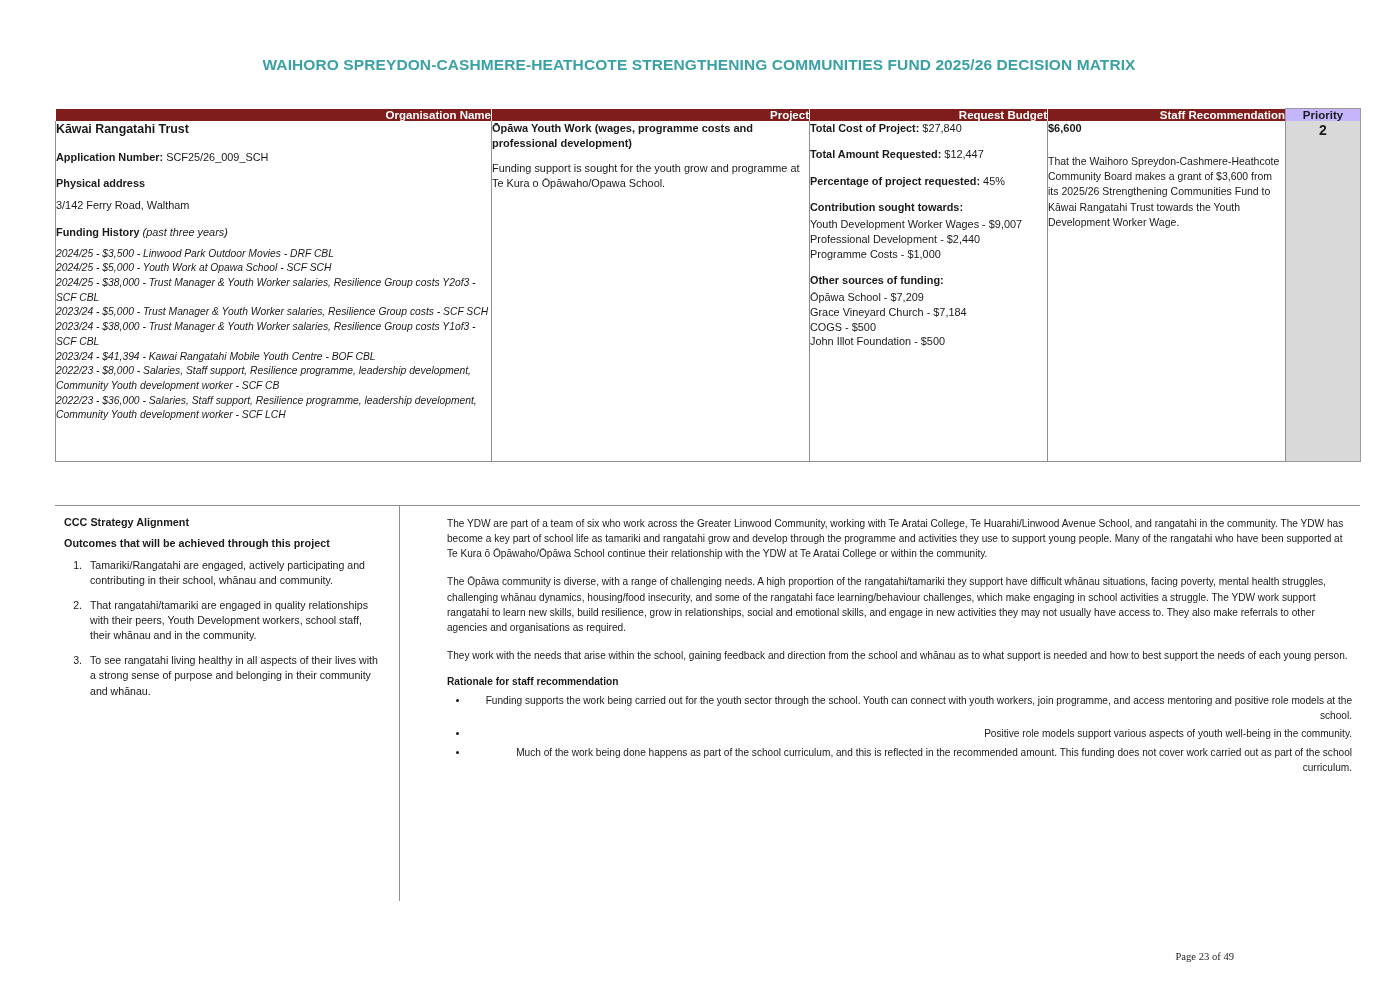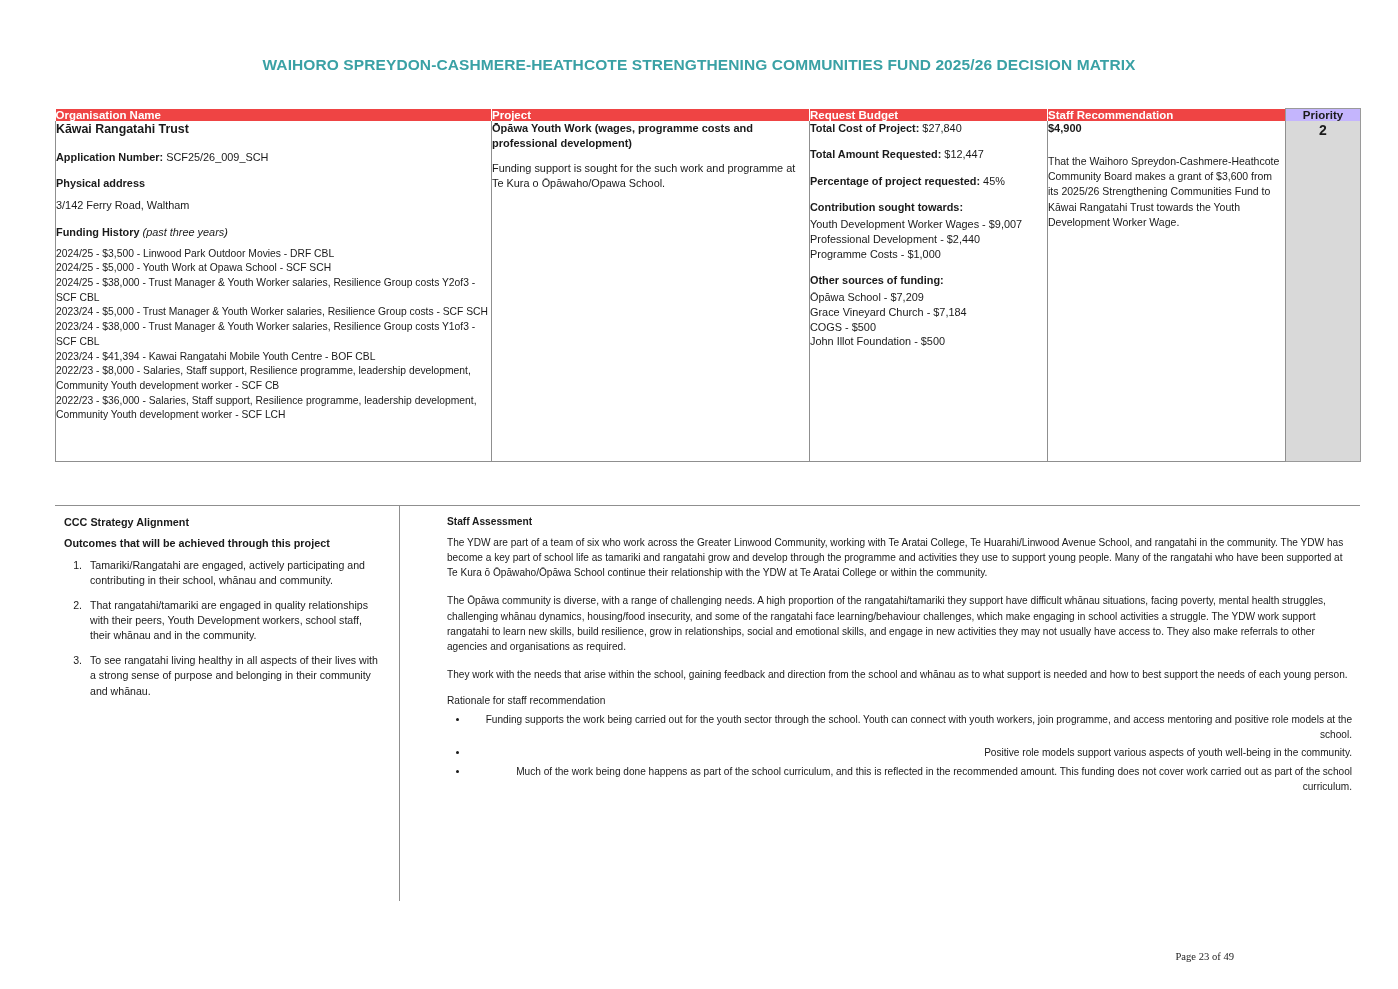--- a/index.html
+++ b/index.html
@@ -27,26 +27,26 @@
   table.matrix{ border-collapse:collapse; width:1305px; table-layout:fixed; }
   table.matrix td, table.matrix th{ vertical-align:top; padding:0; }
 
   .col-org{ width:436px; }
   .col-proj{ width:318px; }
   .col-budget{ width:238px; }
   .col-staff{ width:238px; }
   .col-prio{ width:75px; }
 
   .hdr{
-    background:#ef4444; color:#ffffff;
+    background:#7f1d1d; color:#ffffff;
     font-size:11.5px; font-weight:bold;
     padding:9px 9px 22px 9px;
     border-right:1px solid #ffffff;
     vertical-align:top;
-    text-align:left;
+    text-align:right;
   }
   .hdr.last{ border-right:none; }
   .hdr-prio{
     background:#c4b5fd; color:#1a1a1a;
     font-size:11.5px; font-weight:bold;
     text-align:center; padding:5px 4px 4px 4px;
     border:1px solid #9a9a9a; border-bottom:none;
     vertical-align:top;
   }
 
@@ -62,21 +62,21 @@
     border:1px solid #9a9a9a; border-top:none;
     text-align:center; font-size:14px; font-weight:bold;
     padding-top:7px;
   }
 
   .org-name{ font-size:12.4px; font-weight:bold; margin:0 0 11px 0; }
   .lbl{ font-weight:bold; }
   .row-line{ margin:0 0 11px 0; font-size:10.9px; }
   .sub-h{ font-weight:bold; font-size:10.9px; margin:0 0 6px 0; }
   .addr{ font-size:10.9px; margin:0 0 12px 0; }
-  .hist{ font-size:10.3px; line-height:1.43; margin:0; }
+  .hist{ font-size:10.3px; line-height:1.43; margin:0;font-style:italic; }
 
   .proj-title{ font-weight:bold; font-size:11px; line-height:1.4; margin:0 0 9px 0; }
   .proj-desc{ font-size:10.9px; line-height:1.4; margin:0; }
 
   .bud-line{ font-size:10.9px; margin:0 0 11px 0; }
   .bud-h{ font-weight:bold; font-size:10.9px; margin:0 0 1px 0; }
   .bud-item{ font-size:10.9px; line-height:1.36; margin:0; }
   .bud-gap{ height:12px; }
 
   .rec-amt{ font-weight:bold; font-size:11px; margin:0 0 17px 0; }
@@ -98,21 +98,21 @@
     flex:1; padding:10px 8px 10px 11px;
   }
   .sec-h{ font-weight:bold; font-size:10.8px; margin:0 0 9px 0; }
   .sec-p{ font-size:10.6px; line-height:1.45; margin:0 0 12px 0; }
 
   ol.outcomes{ margin:0; padding:0 0 0 21px; }
   ol.outcomes li{ font-size:10.6px; line-height:1.45; margin:0 0 9px 0; padding-left:5px; }
 
   .assess-h{ font-weight:bold; font-size:10.2px; margin:0 0 8px 0; }
   .assess-p{ font-size:10.1px; line-height:1.5; margin:0 0 13px 0; text-align:left; }
-  .rationale-h{ font-weight:normal; font-size:10.2px; margin:13px 0 6px 0; }
+  .rationale-h{ font-weight:bold; font-size:10.2px; margin:13px 0 6px 0; }
   ul.rationale{ margin:0; padding:0 0 0 22px;text-align:right; }
   ul.rationale li{ font-size:10.1px; line-height:1.5; margin:0 0 3px 0; padding-left:4px; }
 
   
   .footer{
     position:absolute; right:40px; bottom:27px;
     font-size:10.6px; color:#222;
     font-family:"Liberation Serif", serif;
   }
 </style>
@@ -163,21 +163,21 @@
                 <div>2023/24 - $5,000 - Trust Manager &amp; Youth Worker salaries, Resilience Group costs - SCF SCH</div>
                 <div>2023/24 - $38,000 - Trust Manager &amp; Youth Worker salaries, Resilience Group costs Y1of3 - SCF CBL</div>
                 <div>2023/24 - $41,394 - Kawai Rangatahi Mobile Youth Centre - BOF CBL</div>
                 <div>2022/23 - $8,000 - Salaries, Staff support, Resilience programme, leadership development, Community Youth development worker - SCF CB</div>
                 <div>2022/23 - $36,000 - Salaries, Staff support, Resilience programme, leadership development, Community Youth development worker - SCF LCH</div>
               </div>
         </td>
 
         <td class="cell">
           <div class="proj-title">Ōpāwa Youth Work (wages, programme costs and professional development)</div>
-          <div class="proj-desc">Funding support is sought for the such work and programme at Te Kura o Ōpāwaho/Opawa School.</div>
+          <div class="proj-desc">Funding support is sought for the youth grow and programme at Te Kura o Ōpāwaho/Opawa School.</div>
         </td>
 
         <td class="cell">
           <div class="bud-line">
             <span class="lbl">Total Cost of Project:</span>
             <span>$27,840</span>
           </div>
           <div class="bud-line">
             <span class="lbl">Total Amount Requested:</span>
             <span>$12,447</span>
@@ -196,21 +196,21 @@
           <div class="bud-h">Other sources of funding:</div>
           <div class="bud-item">
                 <div>Ōpāwa School - $7,209</div>
                 <div>Grace Vineyard Church - $7,184</div>
                 <div>COGS - $500</div>
                 <div>John Illot Foundation - $500</div>
               </div>
         </td>
 
         <td class="cell">
-          <div class="rec-amt">$4,900</div>
+          <div class="rec-amt">$6,600</div>
           <div class="rec-text">That the Waihoro Spreydon-Cashmere-Heathcote Community Board makes a grant of $3,600 from its 2025/26 Strengthening Communities Fund to Kāwai Rangatahi Trust towards the Youth Development Worker Wage.</div>
         </td>
 
         <td class="cell cell-prio">2</td>
       </tr>
     </tbody>
   </table>
   </div>
 
   <div class="lower">
@@ -219,21 +219,20 @@
       <div class="sec-h">CCC Strategy Alignment</div>
       <div class="sec-h">Outcomes that will be achieved through this project</div>
       <ol class="outcomes">
           <li>Tamariki/Rangatahi are engaged, actively participating and contributing in their school, whānau and community.</li>
           <li>That rangatahi/tamariki are engaged in quality relationships with their peers, Youth Development workers, school staff, their whānau and in the community.</li>
           <li>To see rangatahi living healthy in all aspects of their lives with a strong sense of purpose and belonging in their community and whānau.</li>
         </ol>
     </div>
 
     <div class="lower-right">
-      <div class="assess-h">Staff Assessment</div>
       <div>
           <p class="assess-p">The YDW are part of a team of six who work across the Greater Linwood Community, working with Te Aratai College, Te Huarahi/Linwood Avenue School, and rangatahi in the community. The YDW has become a key part of school life as tamariki and rangatahi grow and develop through the programme and activities they use to support young people. Many of the rangatahi who have been supported at Te Kura ō Ōpāwaho/Ōpāwa School continue their relationship with the YDW at Te Aratai College or within the community.</p>
           <p class="assess-p">The Ōpāwa community is diverse, with a range of challenging needs. A high proportion of the rangatahi/tamariki they support have difficult whānau situations, facing poverty, mental health struggles, challenging whānau dynamics, housing/food insecurity, and some of the rangatahi face learning/behaviour challenges, which make engaging in school activities a struggle. The YDW work support rangatahi to learn new skills, build resilience, grow in relationships, social and emotional skills, and engage in new activities they may not usually have access to. They also make referrals to other agencies and organisations as required.</p>
           <p class="assess-p">They work with the needs that arise within the school, gaining feedback and direction from the school and whānau as to what support is needed and how to best support the needs of each young person.</p>
         </div>
       <div class="rationale-h">Rationale for staff recommendation</div>
       <ul class="rationale">
           <li>Funding supports the work being carried out for the youth sector through the school. Youth can connect with youth workers, join programme, and access mentoring and positive role models at the school.</li>
           <li>Positive role models support various aspects of youth well-being in the community.</li>
           <li>Much of the work being done happens as part of the school curriculum, and this is reflected in the recommended amount. This funding does not cover work carried out as part of the school curriculum.</li>

